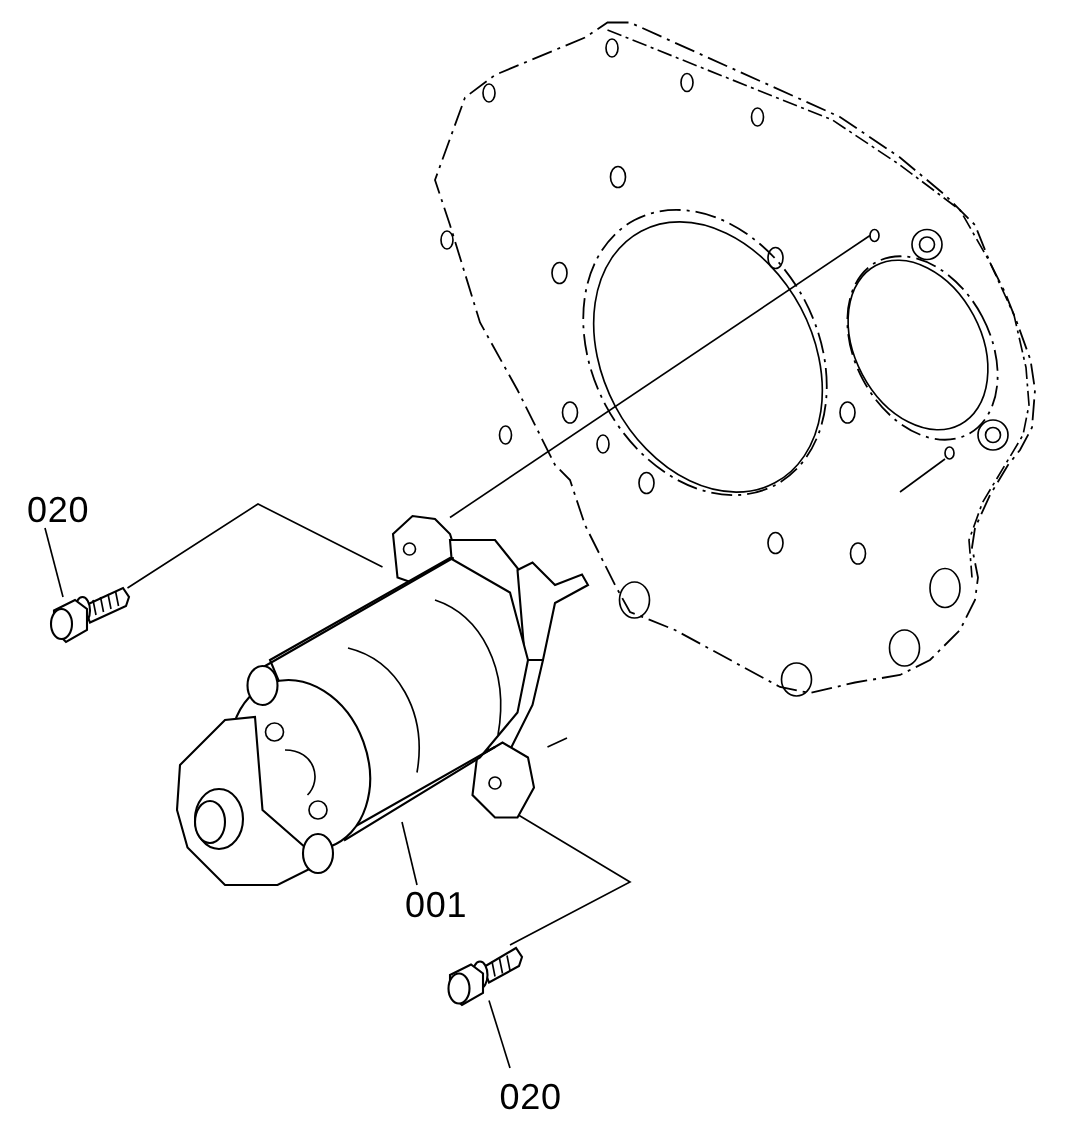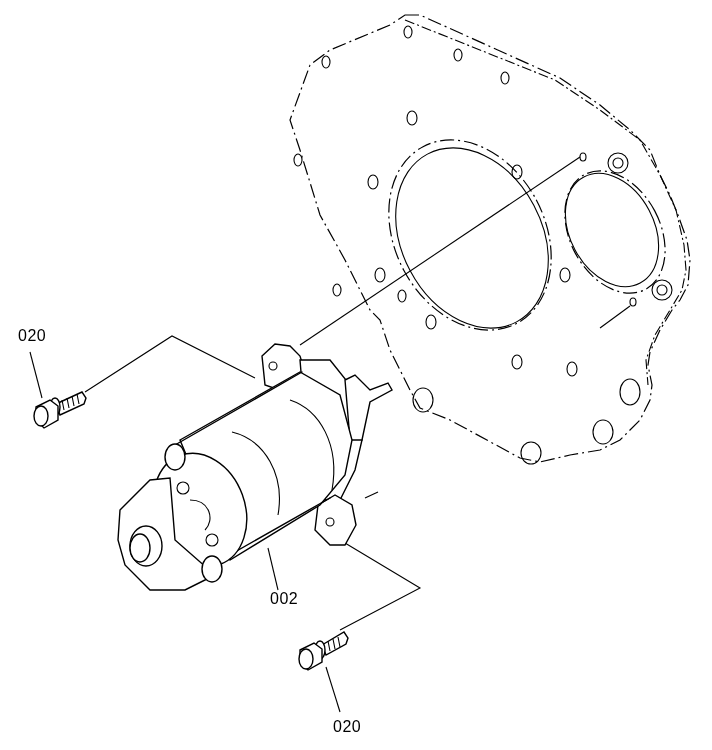--- a/index.html
+++ b/index.html
@@ -1,18 +1,18 @@
 <!DOCTYPE html>
 <html><head>
 <meta charset="utf-8">
 <style>
   html, body { margin:0; padding:0; background:#ffffff; }
   body { width:712px; height:750px; position:relative; overflow:hidden; font-family:"Liberation Sans", sans-serif; }
   #canvas { position:absolute; left:0; top:0; width:712px; height:750px; }
-  .label { position:absolute; font-family:"Liberation Sans", sans-serif; font-size:16px; color:#000; letter-spacing:0.5px; }
+  .label { position:absolute; font-family:"Liberation Sans", sans-serif; font-size:24px; color:#000; letter-spacing:0.5px; }
   svg .ln { fill:none; stroke:#000; stroke-width:1.4; stroke-linecap:round; stroke-linejoin:round; }
   svg .thin { fill:none; stroke:#000; stroke-width:1.1; }
   svg .dash { fill:none; stroke:#000; stroke-width:1.2; stroke-dasharray:14 4 2 4; }
   svg .dash2 { fill:none; stroke:#000; stroke-width:1.1; stroke-dasharray:10 3 2 3; }
   svg .fillw { fill:#fff; stroke:#000; stroke-width:1.4; }
 </style>
 </head>
 <body>
 
 <div id="canvas">
@@ -115,15 +115,15 @@
       <path class="fillw" d="M120 510 L150 480 L170 478 L175 540 L215 575 L185 590 L150 590 L125 565 L118 540 Z"></path>
       <ellipse class="fillw" cx="146" cy="546" rx="16" ry="20"></ellipse>
       <ellipse class="fillw" cx="140" cy="548" rx="10" ry="14"></ellipse>
 
       <ellipse class="fillw" cx="175" cy="457" rx="10" ry="13"></ellipse>
       <ellipse class="fillw" cx="212" cy="569" rx="10" ry="13"></ellipse>
     </g>
   </svg>
 
   <span class="label" style="left:18px; top:327px;">020</span>
-  <span class="label" style="left:270px; top:590px;">002</span>
+  <span class="label" style="left:270px; top:590px;">001</span>
   <span class="label" style="left:333px; top:718px;">020</span>
 </div>
 
 </body></html>

